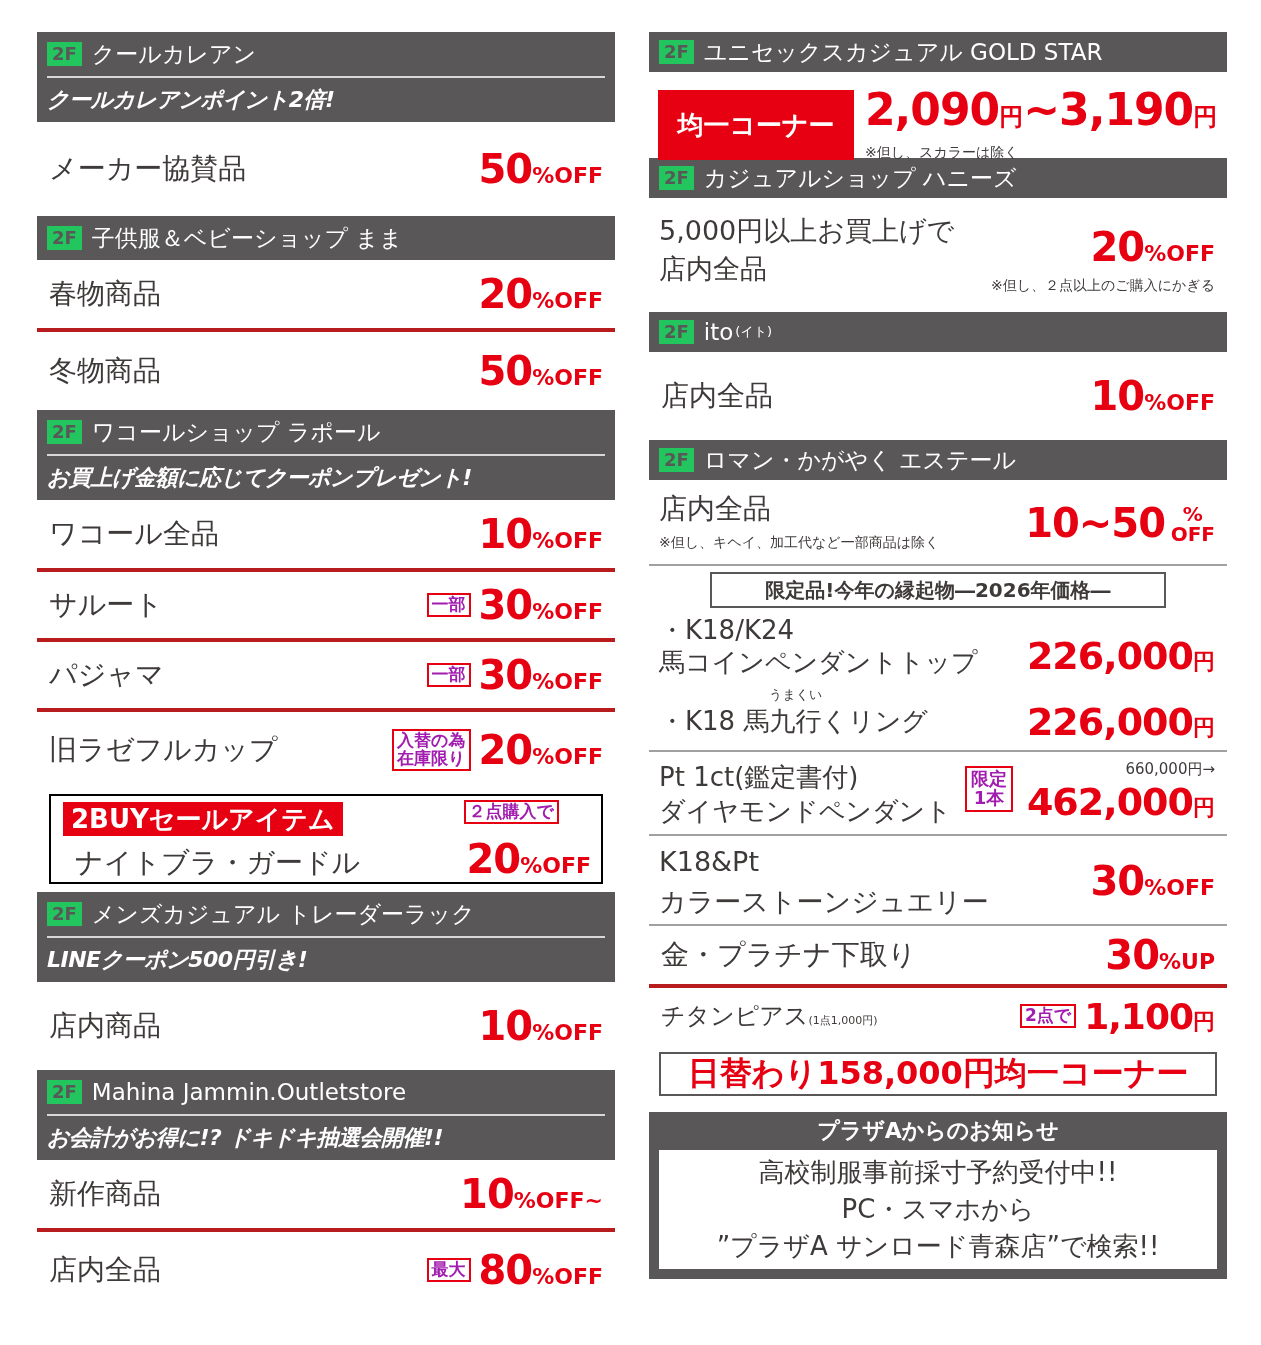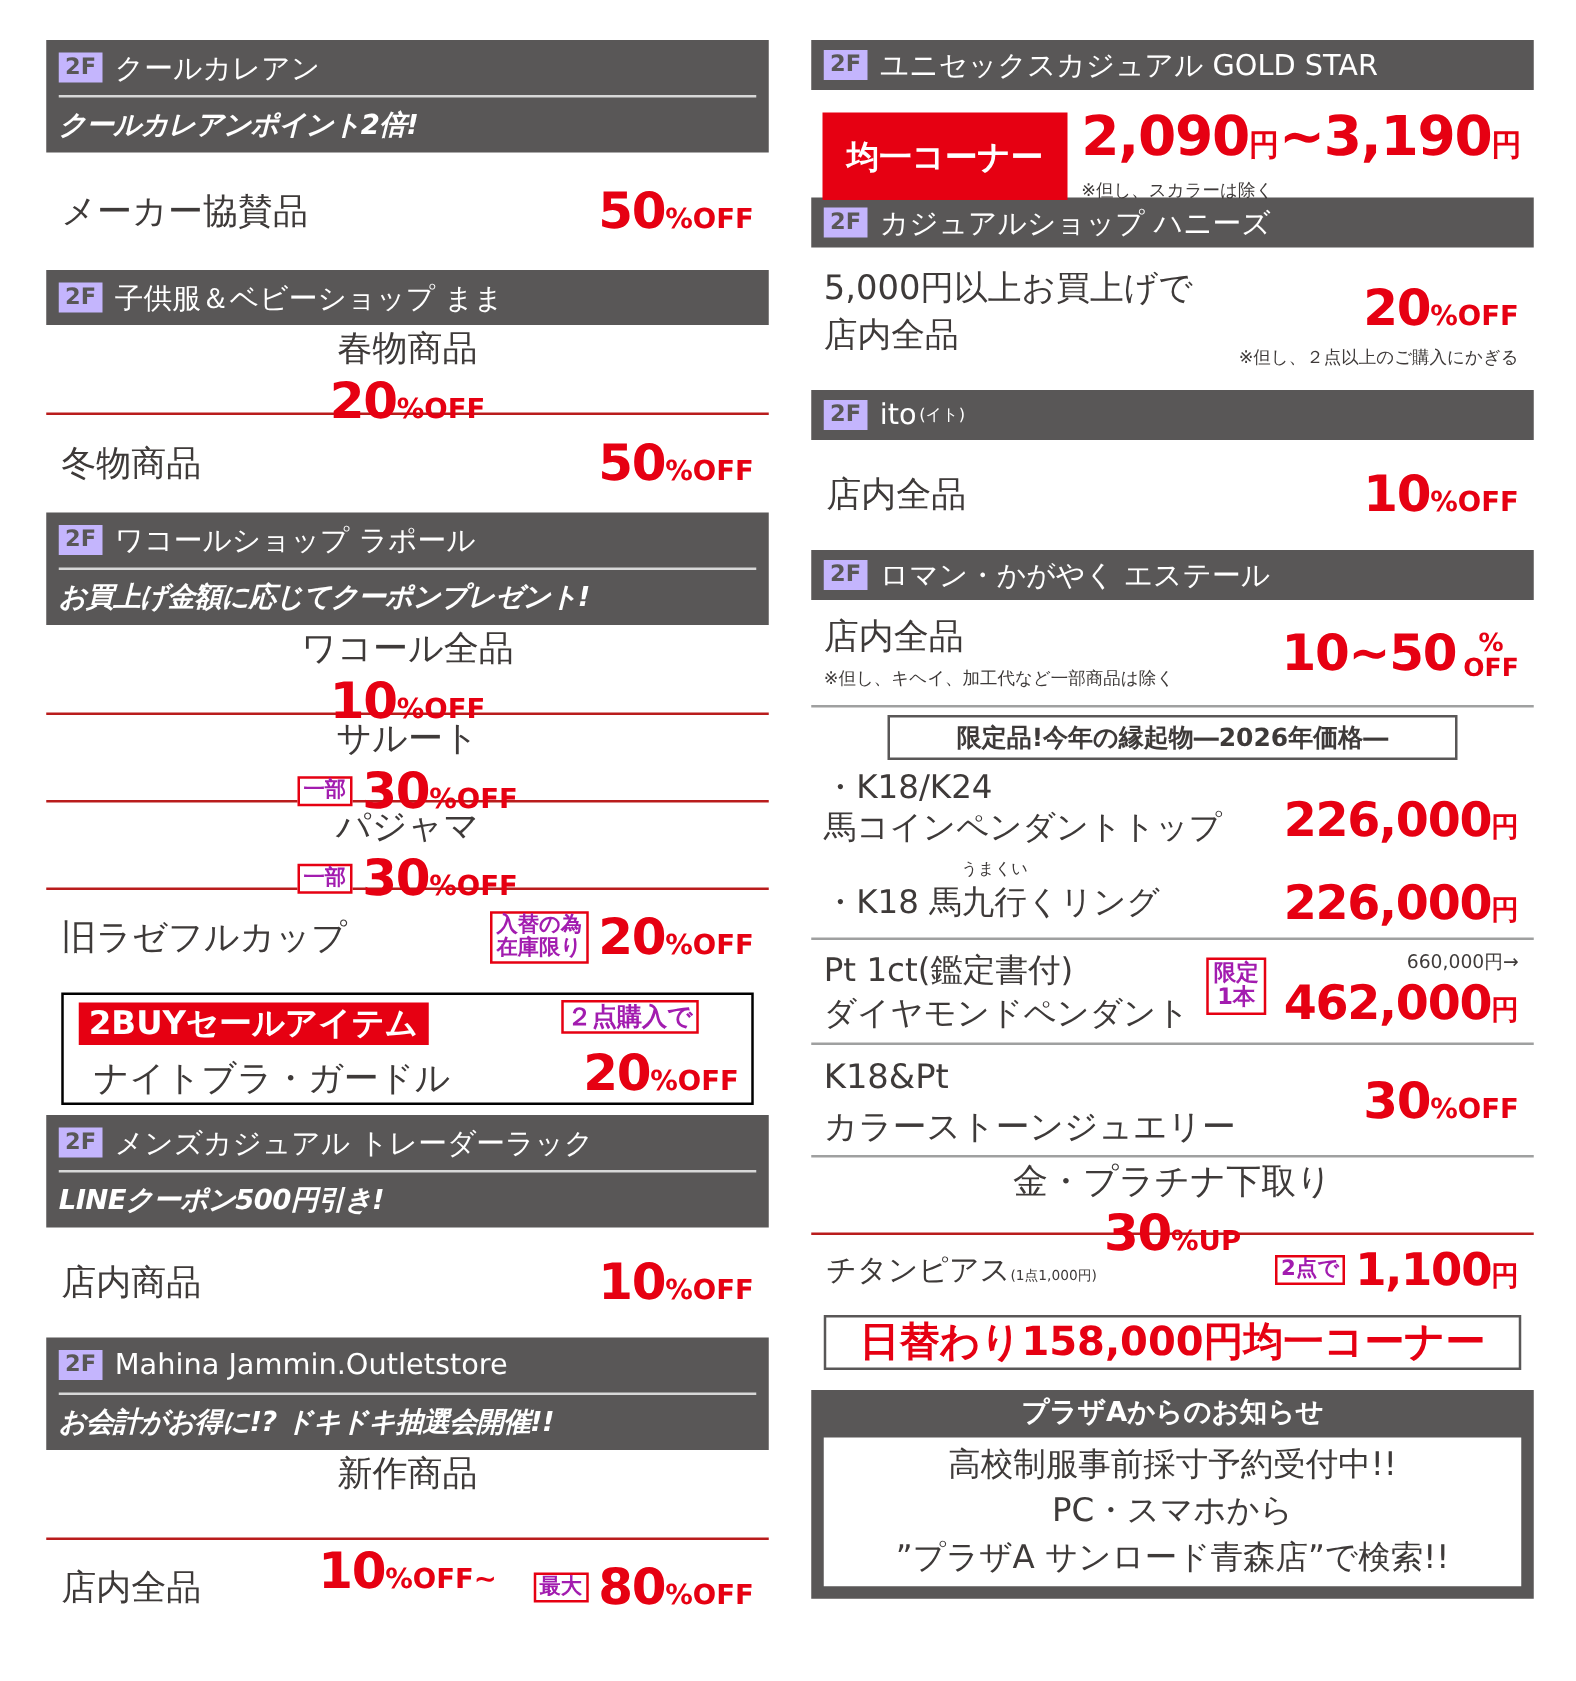--- a/index.html
+++ b/index.html
@@ -7,36 +7,36 @@
     width: 1261px; height: 1345px; background: #ffffff; position: relative;
     font-family: "DejaVu Sans", "Liberation Sans", sans-serif; color: #3e3a39; overflow: hidden;
   }
   .col { position: absolute; top: 32px; width: 578px; }
   .col-left { left: 37px; }
   .col-right { left: 649px; }
 
   .hdr { background: #595757; color: #fff; padding: 0 10px; }
   .hdr-line { display: flex; align-items: center; height: 44px; font-size: 23px; white-space: nowrap; }
   .hdr-sub { border-top: 2px solid #d8d8d8; height: 46px; display: flex; align-items: center; font-size: 22px; font-weight: bold; font-style: italic; white-space: nowrap; letter-spacing: -0.5px; }
-  .floor { background: #c4b5fd; color: #595757; font-weight: bold; font-size: 18px; padding: 0 5px; margin-right: 10px; line-height: 24px; height: 24px; display: inline-block; }
+  .floor { background: #22c55e; color: #595757; font-weight: bold; font-size: 18px; padding: 0 5px; margin-right: 10px; line-height: 24px; height: 24px; display: inline-block; }
   .small-kana { font-size: 13px; margin-left: 2px; }
 
   .row { display: flex; align-items: center; justify-content: space-between; padding: 0 12px; font-size: 28px; white-space: nowrap; }
-  .row.bordered { border-bottom: 2px solid #b91c1c; flex-direction: column; }
+  .row.bordered { border-bottom: 4px solid #b91c1c; }
   .row .name { color: #3e3a39; }
   .val { color: #e60012; font-weight: bold; display: flex; align-items: baseline; }
   .val .num { font-size: 40px; letter-spacing: -1px; }
   .val .unit { font-size: 22px; }
   .right-group { display: flex; align-items: center; gap: 8px; }
   .tag { border: 2px solid #e60012; color: #a21caf; font-weight: bold; font-size: 17px; padding: 1px 3px; line-height: 1.05; text-align: center; background: #fff; }
 
   .twobuy { border: 2px solid #000000; margin: 6px 12px 8px 12px; height: 90px; position: relative; }
   .twobuy .ribbon { position: absolute; left: 12px; top: 6px; background: #e60012; color: #fff; font-size: 26px; font-weight: bold; padding: 0 8px; height: 34px; line-height: 34px; }
   .twobuy .item { position: absolute; left: 24px; top: 48px; font-size: 28px; color: #3e3a39; }
-  .twobuy .tag { position: absolute; right: 42px; top: 4px; font-size: 20px; }
+  .twobuy .tag { position: absolute; right: 42px; top: 4px; font-size: 17px; }
   .twobuy .val { position: absolute; right: 10px; top: 40px; }
 
   .even-block { position: relative; height: 110px; }
   .even-label { position: absolute; left: 9px; top: 57px; width: 196px; height: 70px; background: #e60012; color: #fff; font-size: 26px; font-weight: bold; display: flex; align-items: center; justify-content: center; }
   .even-price { position: absolute; left: 216px; top: 50px; color: #e60012; font-weight: bold; display: flex; align-items: baseline; white-space: nowrap; }
   .even-price .num { font-size: 44px; letter-spacing: -1px; }
   .even-price .unit { font-size: 24px; }
   .even-note { position: absolute; left: 216px; top: 112px; font-size: 14px; color: #3e3a39; }
 
   .note { font-size: 14px; color: #3e3a39; }

